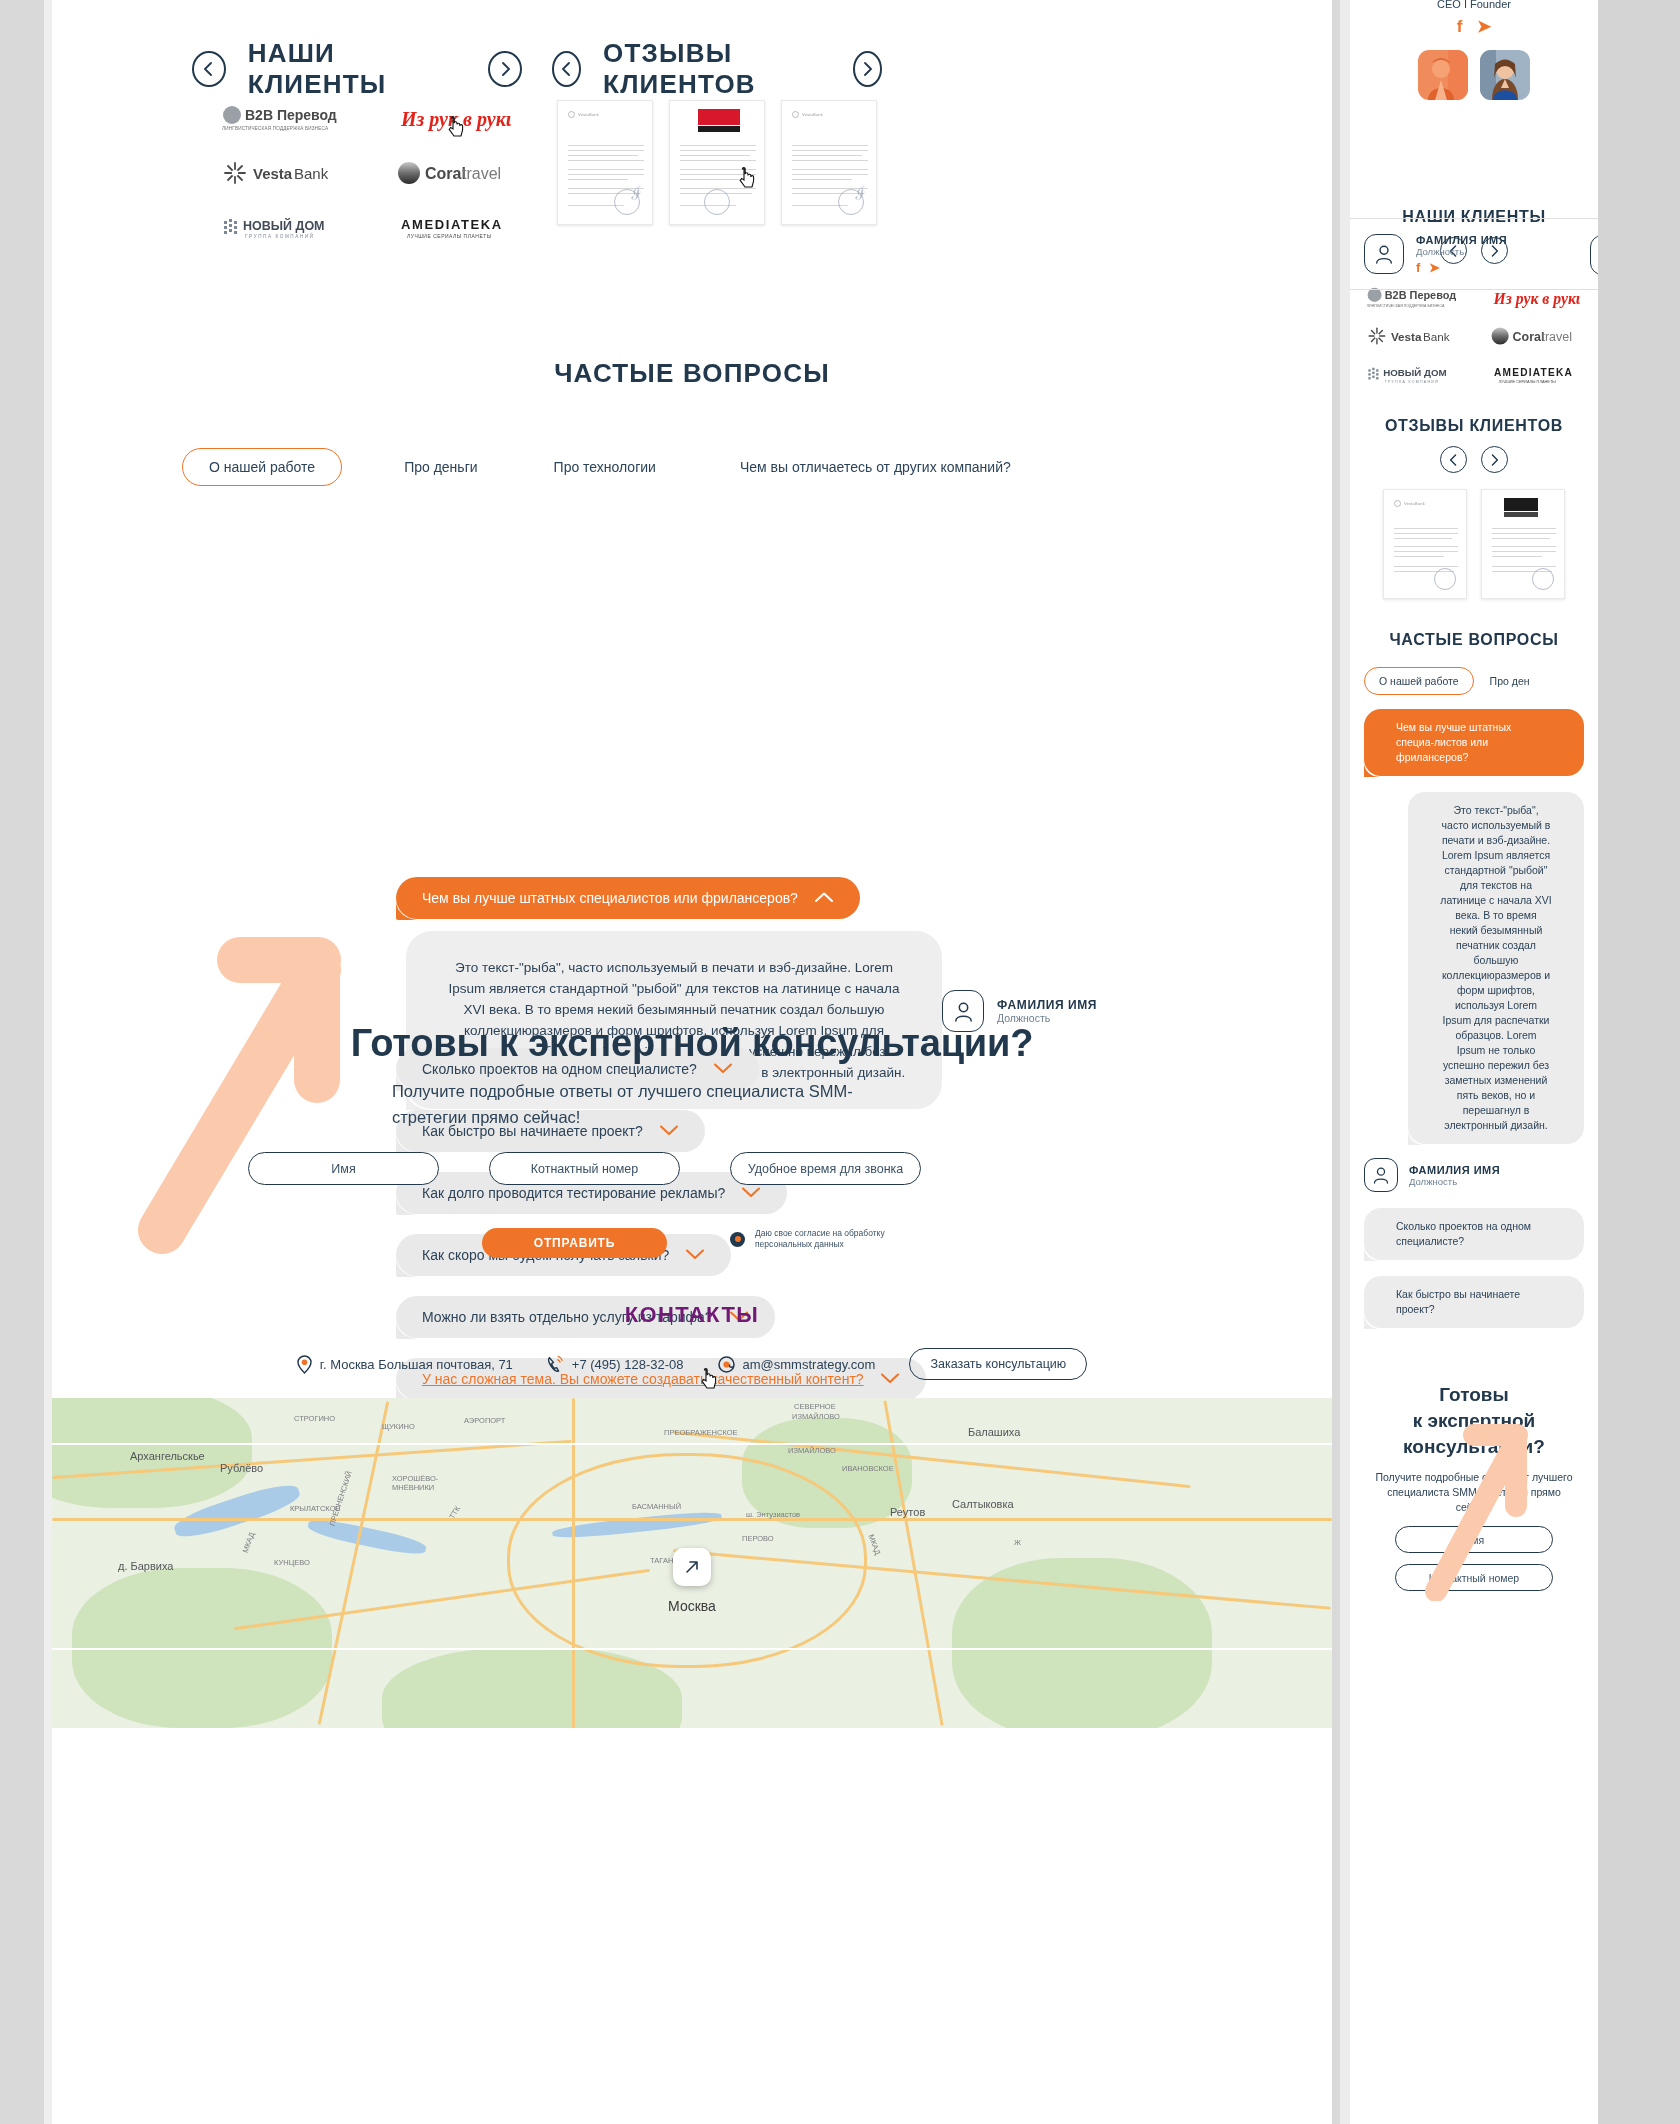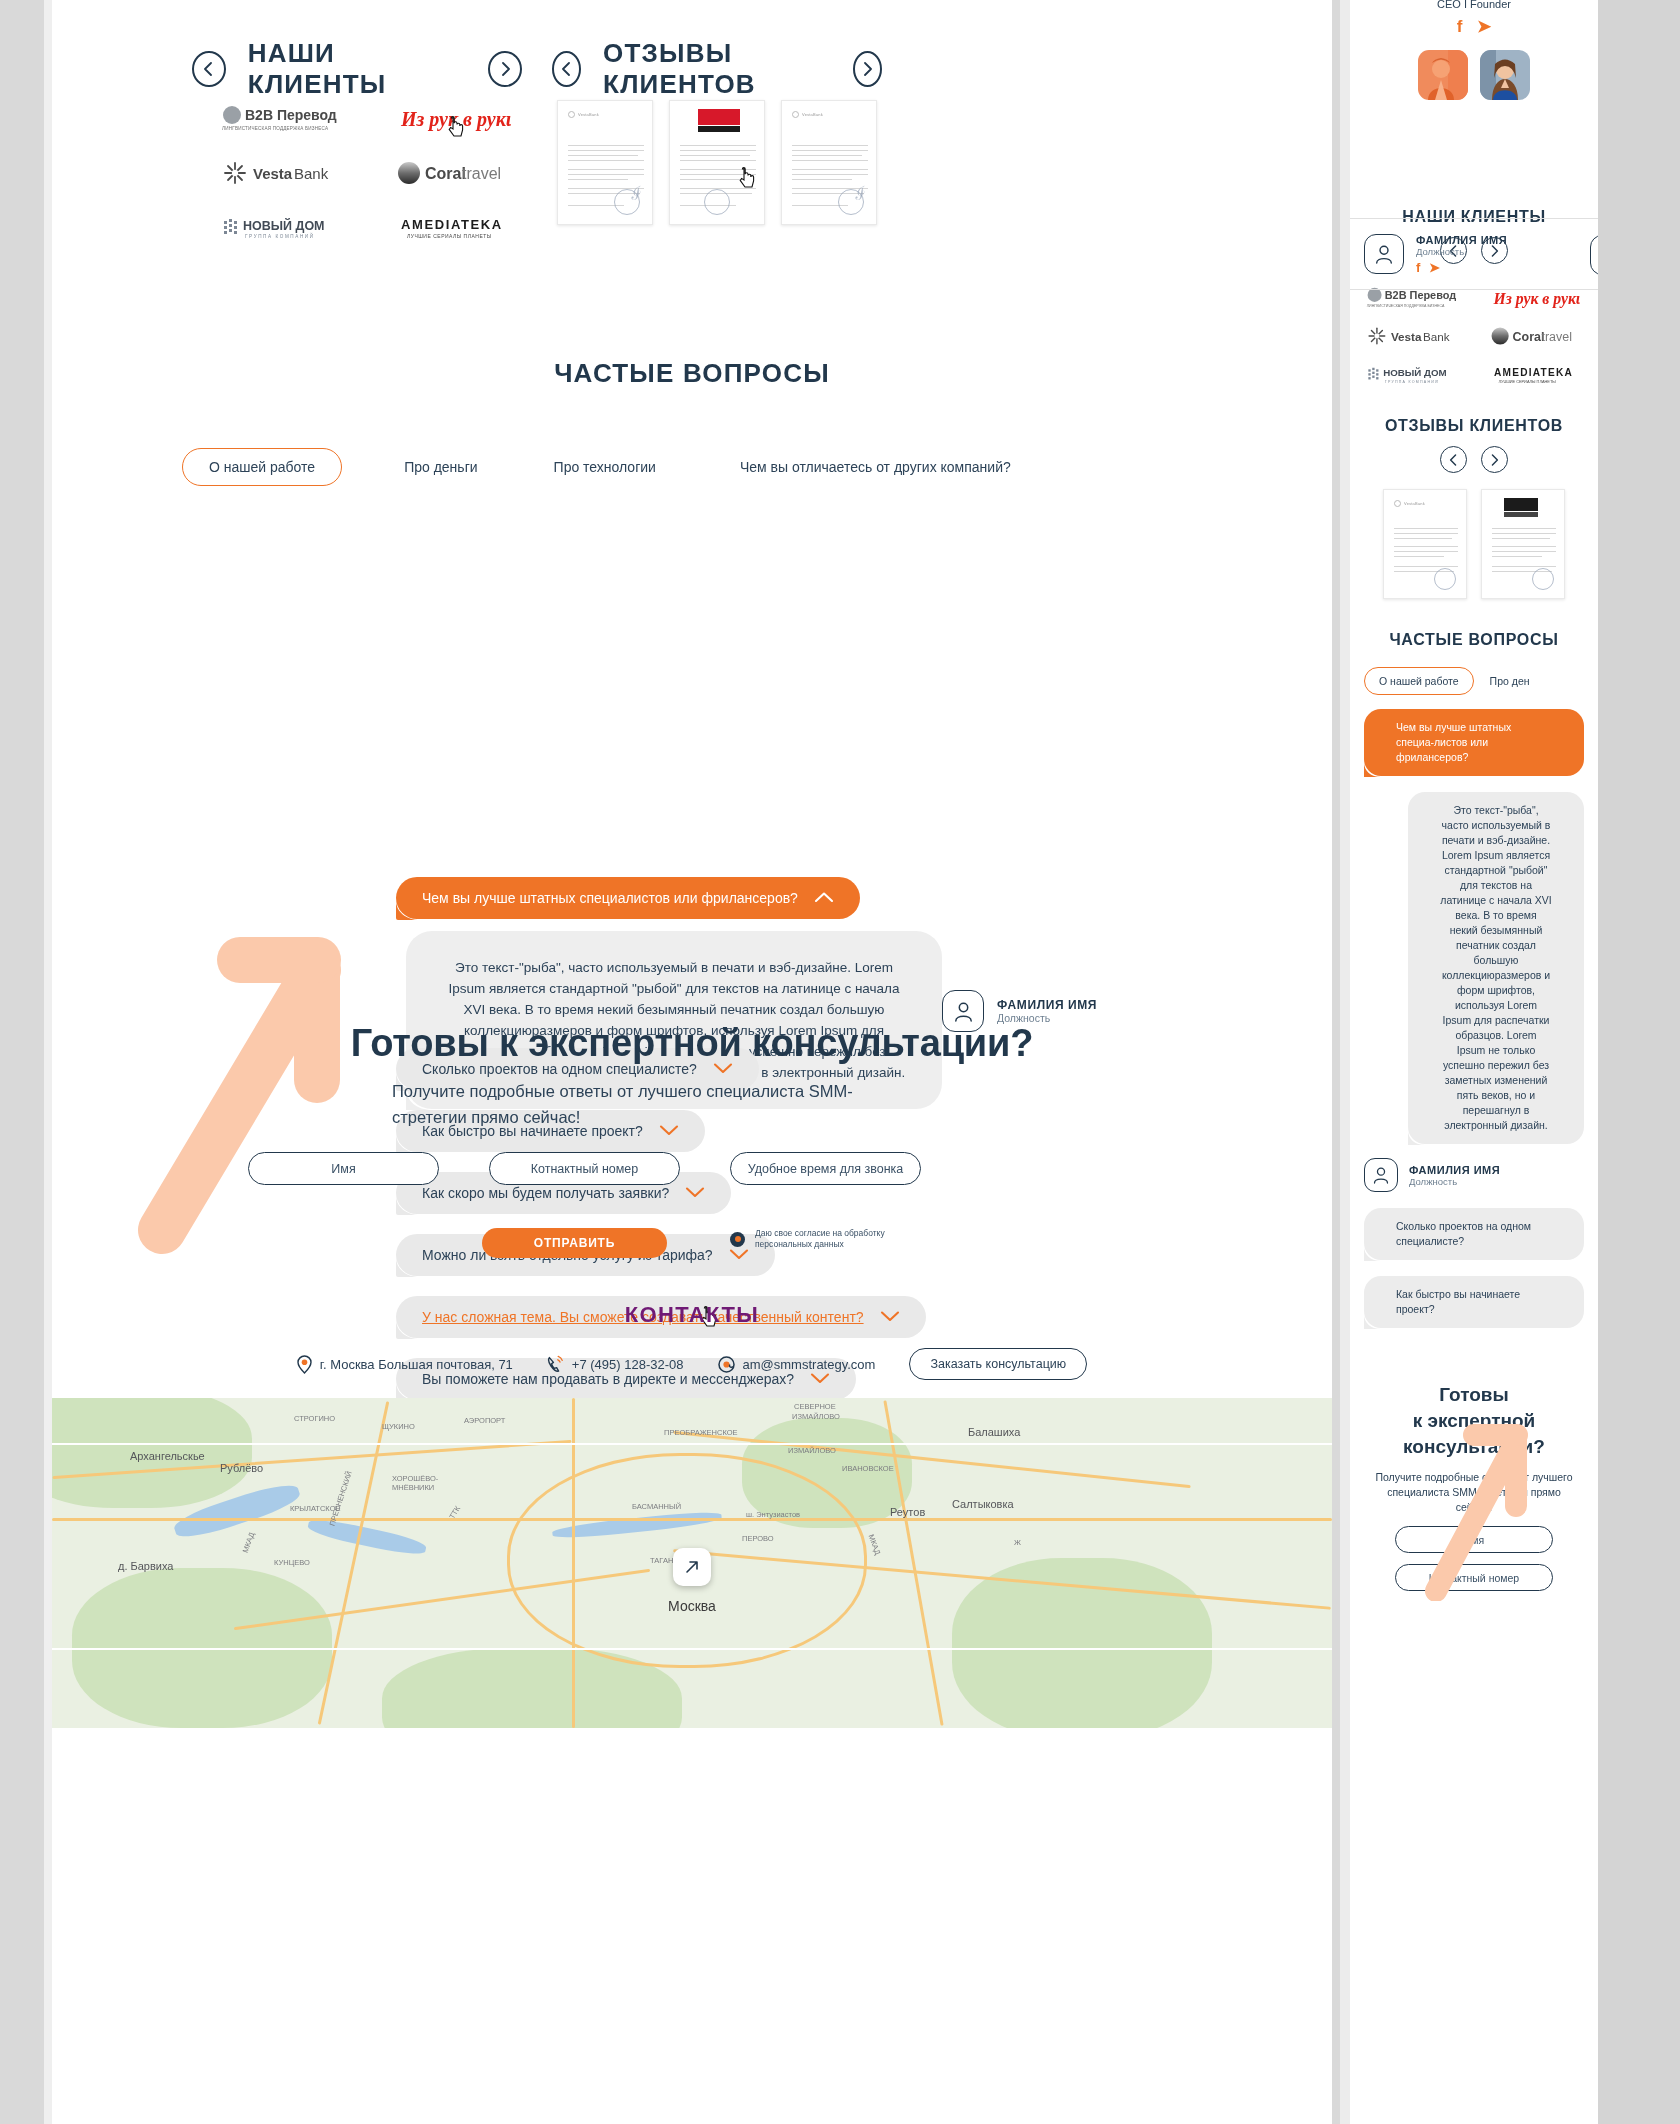--- a/index.html
+++ b/index.html
@@ -478,20 +478,30 @@
             <span class="chev">
               <svg width="20" height="12" viewBox="0 0 20 12">
                   <path d="M2 2.5 L10 10 L18 2.5" fill="none" stroke="#ef7427" stroke-width="2.1" stroke-linecap="round" stroke-linejoin="round"></path>
                 </svg>
             </span>
           </div>
         </div>
         <div class="q-item">
           <div class="bubble bubble-q">
             <span>Как быстро вы начинаете проект?</span>
+            <span class="chev">
+              <svg width="20" height="12" viewBox="0 0 20 12">
+                  <path d="M2 2.5 L10 10 L18 2.5" fill="none" stroke="#ef7427" stroke-width="2.1" stroke-linecap="round" stroke-linejoin="round"></path>
+                </svg>
+            </span>
+          </div>
+        </div>
+        <div class="q-item">
+          <div class="bubble bubble-q">
+            <span>Как долго проводится тестирование рекламы?</span>
             <span class="chev">
               <svg width="20" height="12" viewBox="0 0 20 12">
                   <path d="M2 2.5 L10 10 L18 2.5" fill="none" stroke="#ef7427" stroke-width="2.1" stroke-linecap="round" stroke-linejoin="round"></path>
                 </svg>
             </span>
           </div>
         </div>
         <div class="q-item">
           <div class="bubble bubble-q">
             <span>Как скоро мы будем получать заявки?</span>

